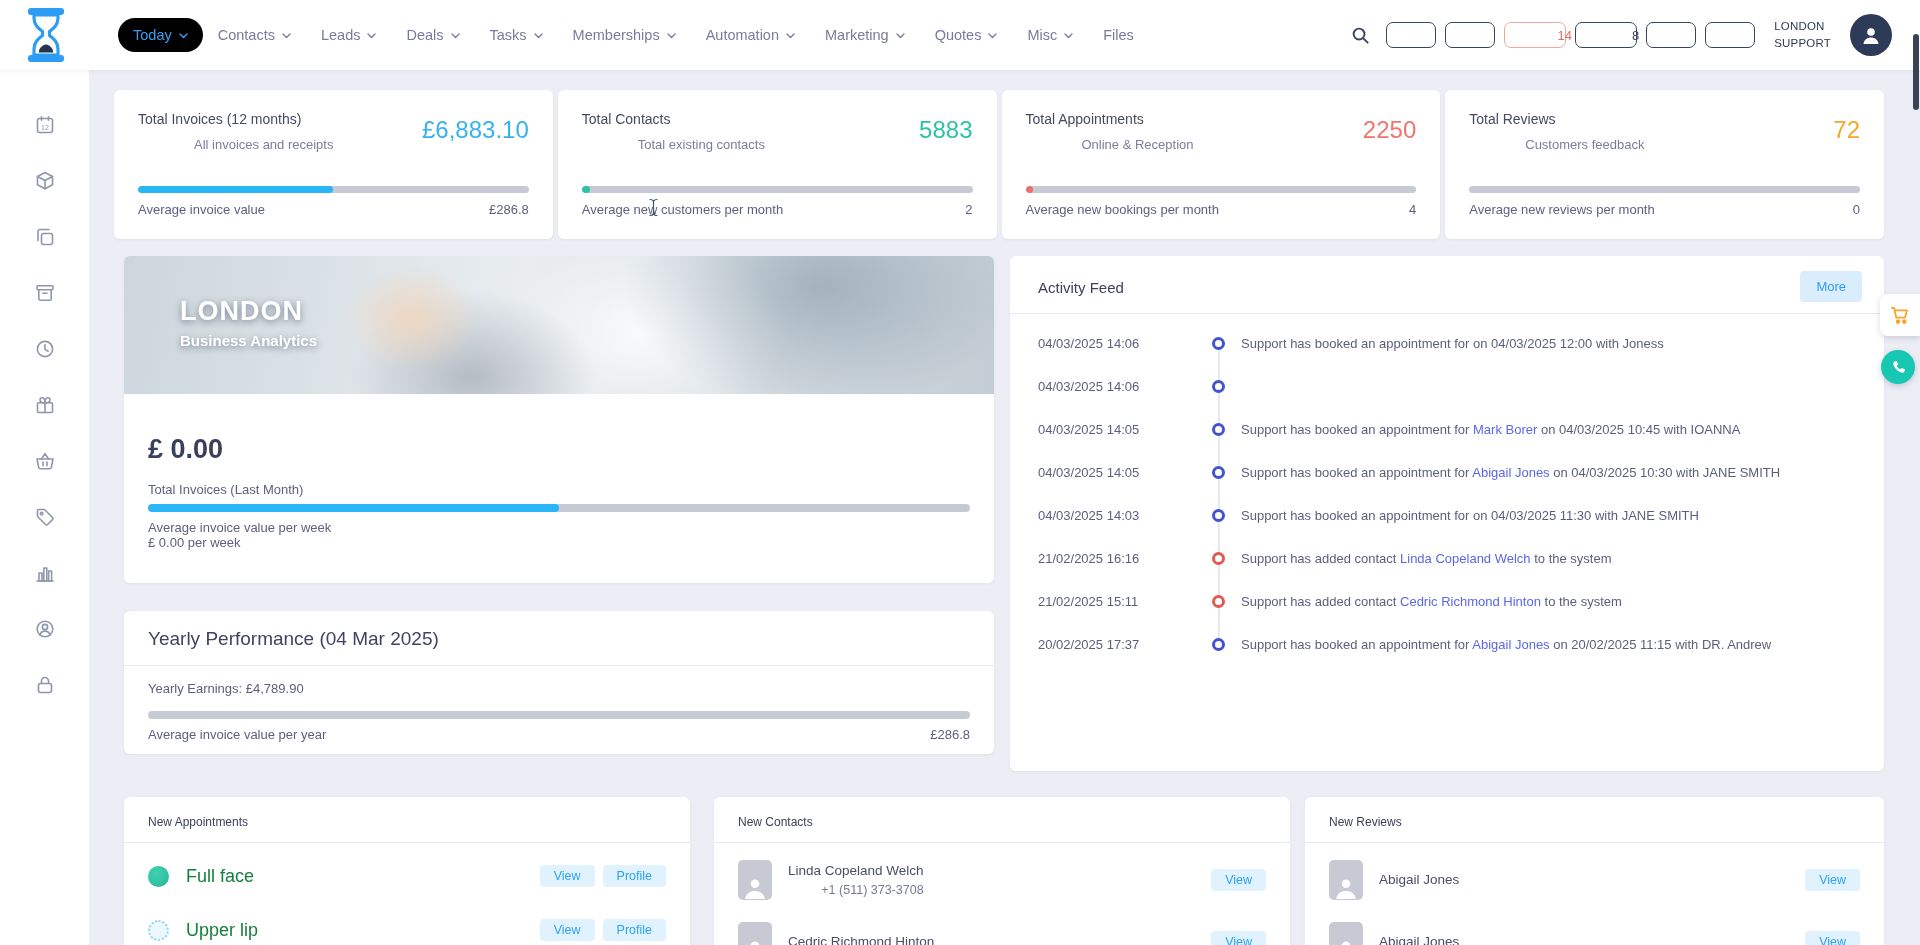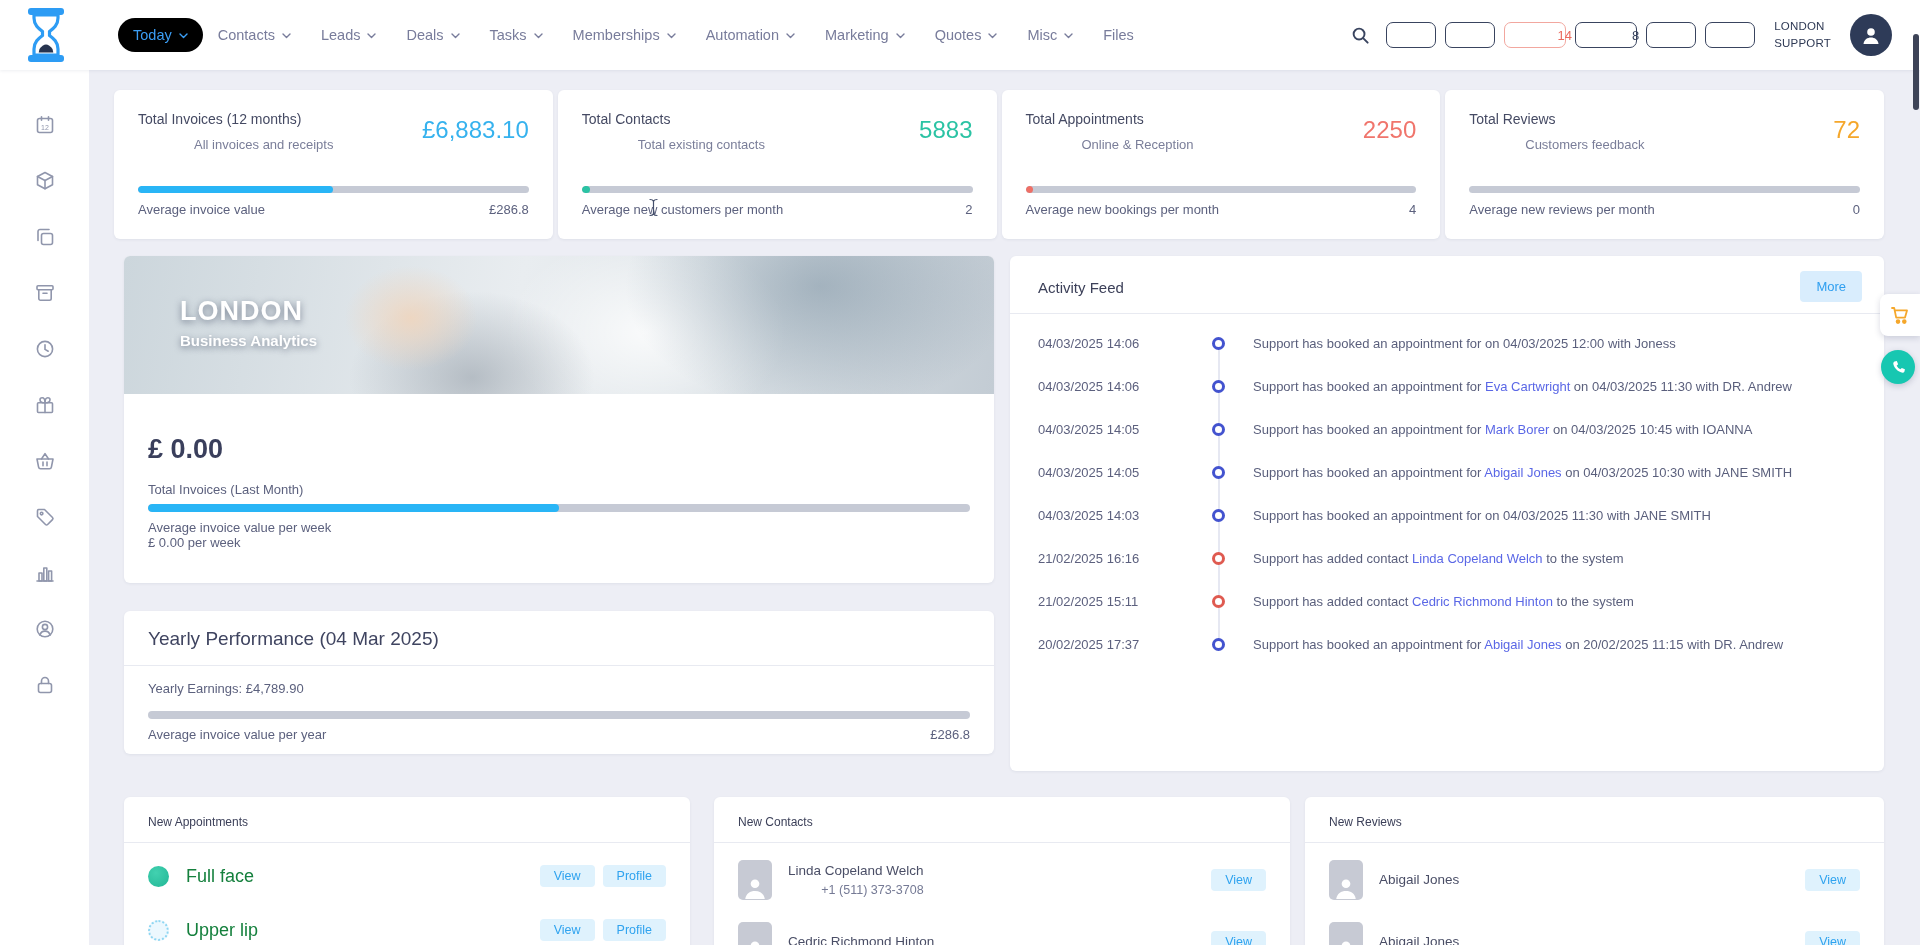--- a/index.html
+++ b/index.html
@@ -65,21 +65,21 @@
   .fc-title{position:absolute;left:28px;top:23px;font-size:15px;color:#3c4059;font-weight:500;}
   .fc-more{position:absolute;right:22px;top:15px;background:#d9edfd;color:#2f9ff0;font-size:13px;padding:8px 16px;border-radius:4px;border:none;cursor:pointer;}
   .fc-divider{position:absolute;left:0;right:0;top:57px;border-top:1px solid #e8eaf1;}
   .feed-list{position:absolute;left:0;right:0;top:66px;padding-left:28px;}
   .feed-list::before{content:"";position:absolute;left:208px;top:22px;height:300px;width:2px;background:#e6e8f2;}
   .feed-row{display:flex;align-items:center;height:43px;position:relative;}
   .f-time{width:146px;font-size:13px;color:#5c607e;flex:none;}
   .f-marker{width:13px;height:13px;border-radius:50%;background:#fff;border:3.5px solid #4353cf;box-sizing:border-box;flex:none;margin-left:28px;position:relative;z-index:2;}
   .marker-blue{border-color:#4353cf;}
   .marker-red{border-color:#df5a50;}
-  .f-text{margin-left:28px;font-size:13px;color:#5a5f7c;}
+  .f-text{margin-left:16px;font-size:13px;color:#5a5f7c;}
   .flink{color:#5a67e6;cursor:pointer;}
   
   .bc-title{position:absolute;left:24px;top:18px;font-size:12px;color:#3c4059;font-weight:500;}
   .bc-divider{position:absolute;left:0;right:0;top:45px;border-top:1px solid #e8eaf1;}
   .bc-list{position:absolute;left:0;right:0;top:46px;padding:6px 24px 0;}
   .bi-row{display:flex;align-items:center;min-height:54px;}
   .dot{width:21px;height:21px;border-radius:50%;flex:none;}
   .dot-solid{background:radial-gradient(circle at 38% 32%,#42d1b0,#22b796);}
   .dot-dotted{border:2px dotted #8fd6f2;background:#ecf8fe;box-sizing:border-box;}
   .bi-label{margin-left:17px;font-size:18px;color:#15803d;}
@@ -426,21 +426,20 @@
 
         <div class="feed-row">
           <span class="f-time">04/03/2025 14:06</span>
           <span class="f-marker marker-blue"></span>
           <span class="f-text"><span>Support has booked an appointment for on 04/03/2025 12:00 with Joness</span><span></span></span>
         </div>
 
         <div class="feed-row">
           <span class="f-time">04/03/2025 14:06</span>
           <span class="f-marker marker-blue"></span>
-          <span class="f-text"><span>Support has booked an appointment for </span><span class="flink">Eva Cartwright</span><span> on 04/03/2025 11:30 with DR. Andrew</span></span>
         </div>
 
         <div class="feed-row">
           <span class="f-time">04/03/2025 14:05</span>
           <span class="f-marker marker-blue"></span>
           <span class="f-text"><span>Support has booked an appointment for </span><span class="flink">Mark Borer</span><span> on 04/03/2025 10:45 with IOANNA</span></span>
         </div>
 
         <div class="feed-row">
           <span class="f-time">04/03/2025 14:05</span>

